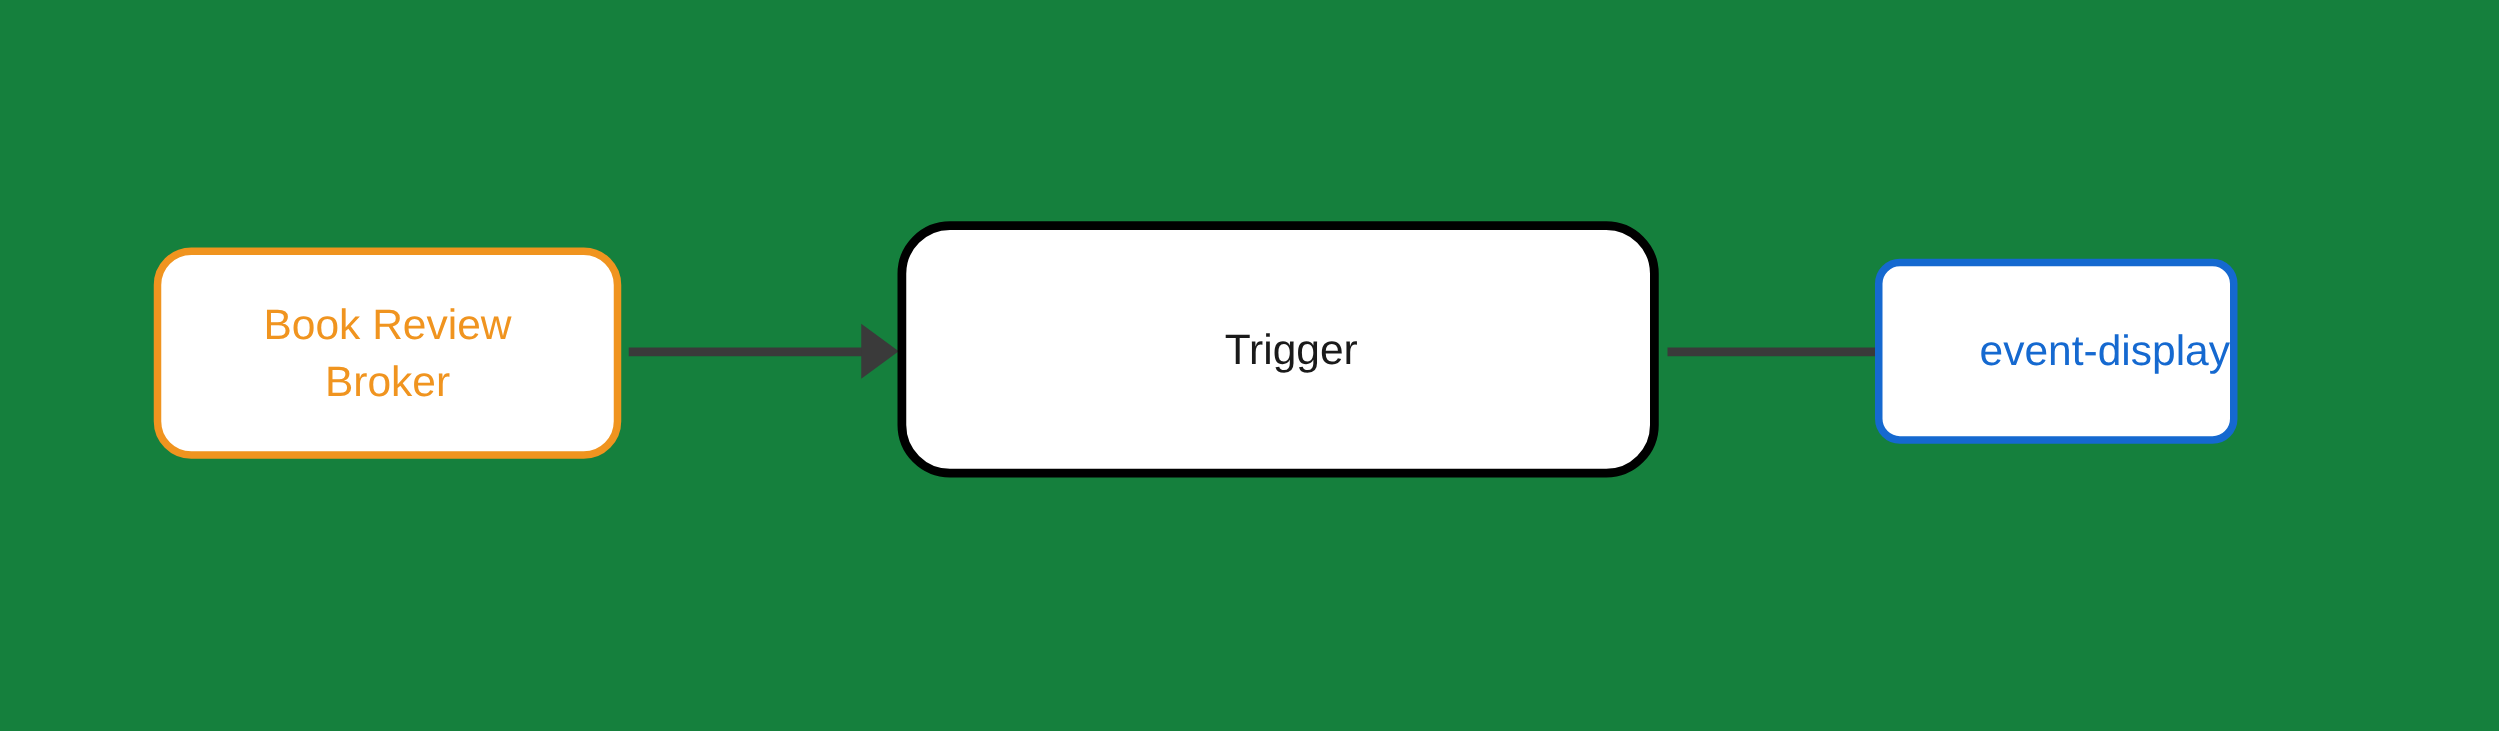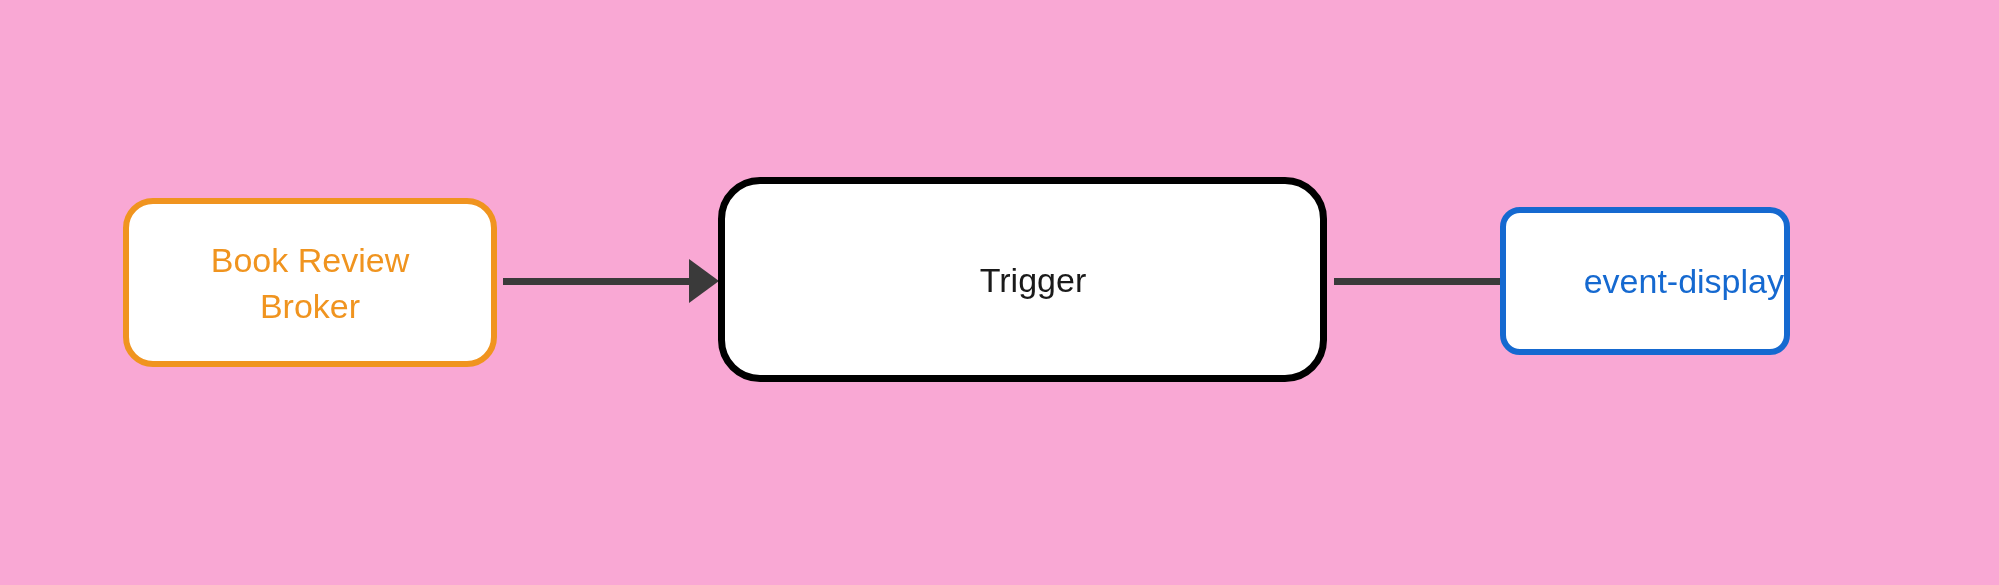--- a/index.html
+++ b/index.html
@@ -5,21 +5,21 @@
   html, body {
     margin: 0;
     padding: 0;
     background: #ffffff;
     font-family: "Liberation Sans", "DejaVu Sans", sans-serif;
   }
   .canvas {
     position: relative;
     width: 1999px;
     height: 585px;
-    background: #f9a8d4;
+    background: #15803d;
     overflow: hidden;
   }
   .node {
     position: absolute;
     box-sizing: border-box;
     background: #ffffff;
     display: flex;
     flex-direction: column;
     align-items: center;
     justify-content: center;

